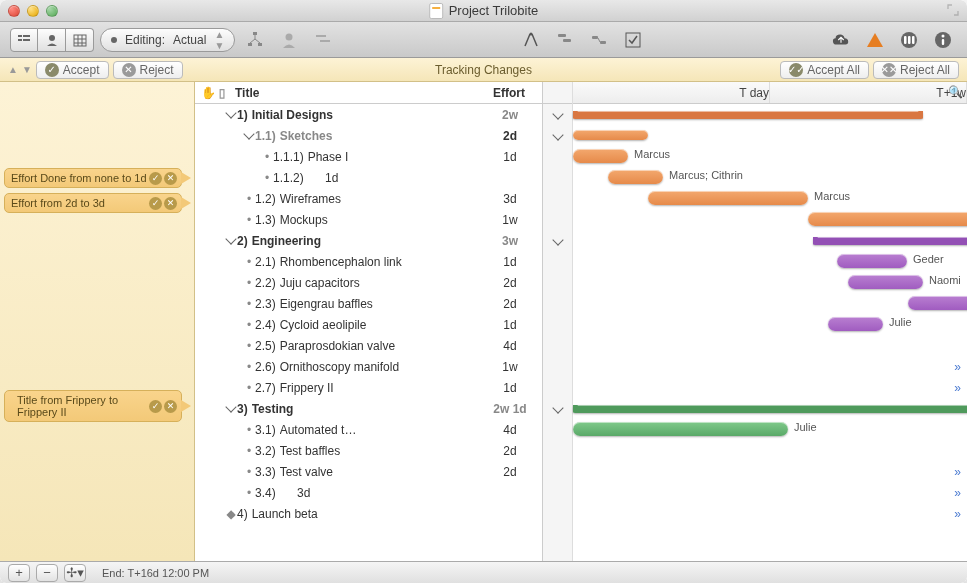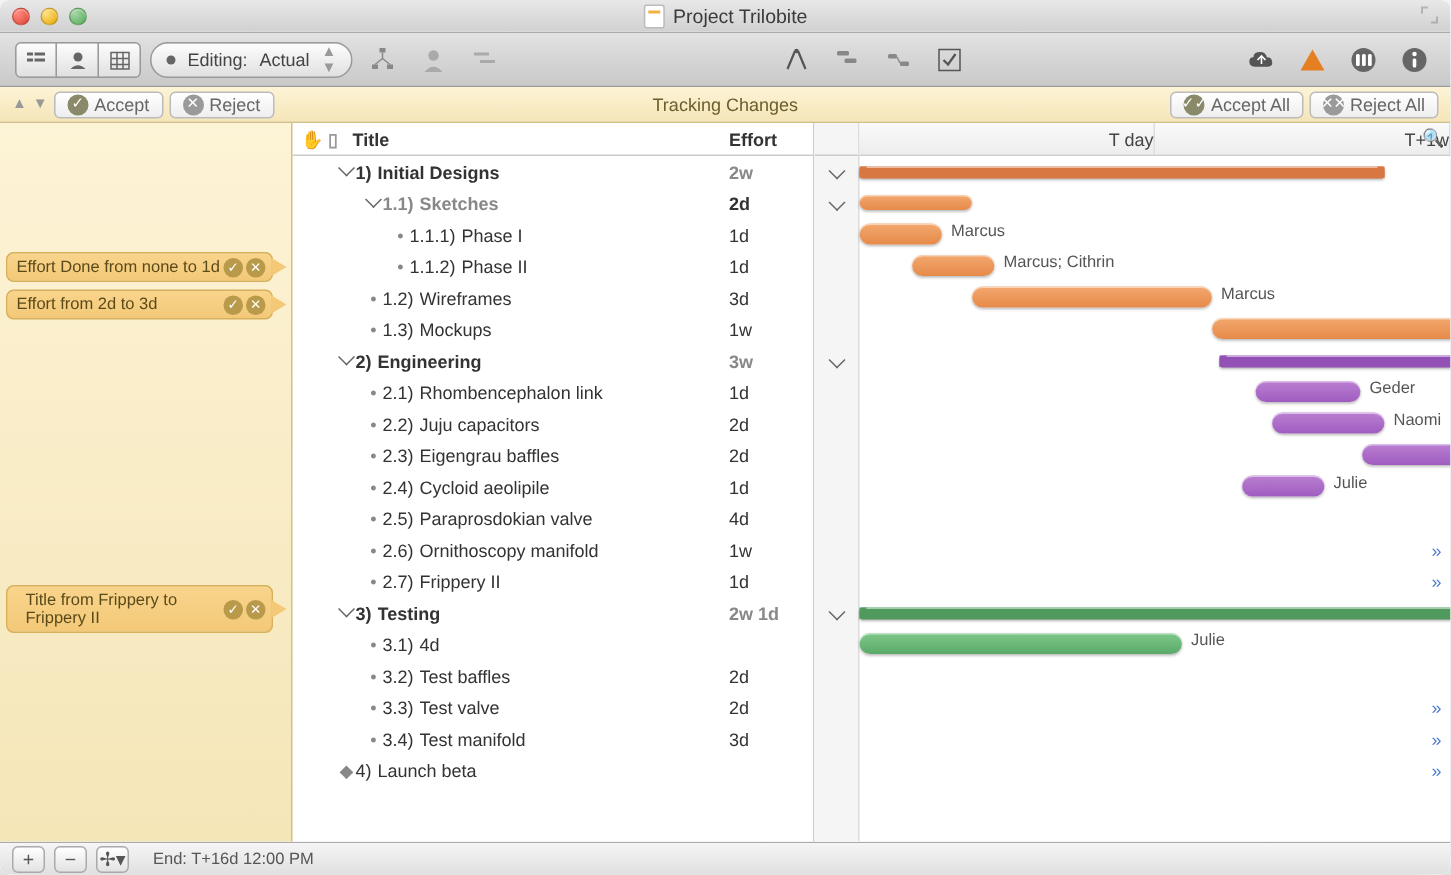--- a/index.html
+++ b/index.html
@@ -49,29 +49,29 @@
 .change-bubble { position:absolute; left:4px; right:12px; background: linear-gradient(#f9d48c,#f3c978); border:1px solid #d6b05a; border-radius:5px; padding:3px 26px 3px 6px; font-size:11px; color:#5a4a1a; display:flex; align-items:center; }
 .change-bubble .actions { position:absolute; right:4px; display:flex; gap:2px; }
 .change-bubble .actions .circle-icon { width:13px; height:13px; font-size:9px; background:#b89a4a; }
 .change-tail { position:absolute; right:-10px; top:50%; transform:translateY(-50%); width:0; height:0; border-left:10px solid #f3c978; border-top:6px solid transparent; border-bottom:6px solid transparent; }
 
 .outline-col { width: 348px; border-right:1px solid #ccc; background:#fff; overflow:hidden; }
 .outline-header { height:22px; border-bottom:1px solid #ccc; display:flex; align-items:center; padding:0 6px; font-weight:bold; font-size:12px; color:#333; }
 .outline-header .hand { width:14px; text-align:center; color:#999; }
 .outline-header .eye { width:14px; text-align:center; color:#999; margin-right:6px; }
 .outline-header .title-label { flex:1; }
-.outline-header .effort-label { width:50px; text-align:left; padding-right:4px; }
+.outline-header .effort-label { width:50px; text-align:center; padding-right:4px; }
 .outline-rows { }
 .row { height:21px; display:flex; align-items:center; padding-right:8px; }
 .row .indent { display:inline-block; }
 .row .disclosure { width:12px; text-align:center; color:#666; font-size:10px; }
 .row .bullet-dot { width:12px; text-align:center; color:#888; }
 .row .num { margin-right:4px; }
 .row .label { flex:1; white-space:nowrap; overflow:hidden; text-overflow:ellipsis; }
-.row .effort { width:48px; text-align:left; color:#333; }
+.row .effort { width:48px; text-align:center; color:#333; }
 .row.group { font-weight:bold; }
 .row.group .effort { color:#888; }
 .row.subgroup { font-weight:bold; color:#888; }
 
 .gantt-col { flex:1; display:flex; background:#fff; position:relative; overflow:hidden; }
 .disclosure-strip { width:30px; border-right:1px solid #ddd; background:#f5f5f5; }
 .disclosure-strip .d { height:21px; display:flex; align-items:center; justify-content:center; color:#888; font-size:10px; }
 .gantt-area { flex:1; position:relative; }
 .gantt-header { height:22px; border-bottom:1px solid #ccc; display:flex; align-items:stretch; background:linear-gradient(#fafafa,#ededed); font-size:12px; color:#444; position:relative; }
 .gantt-header .cell { flex:1; text-align:right; line-height:22px; border-right:1px solid #ddd; }
@@ -310,21 +310,20 @@
     <span class="indent" style="width:66px"></span>
     <span class="bullet-dot">•</span>
     <span class="num">1.1.1)</span>
     <span class="label">Phase I</span>
     <span class="effort">1d</span>
         </div>
         <div class="row">
     <span class="indent" style="width:66px"></span>
     <span class="bullet-dot">•</span>
     <span class="num">1.1.2)</span>
-    <span class="label">Phase II</span>
     <span class="effort">1d</span>
         </div>
         <div class="row">
     <span class="indent" style="width:48px"></span>
     <span class="bullet-dot">•</span>
     <span class="num">1.2)</span>
     <span class="label">Wireframes</span>
     <span class="effort">3d</span>
         </div>
         <div class="row">
@@ -394,41 +393,41 @@
     <span class="indent" style="width:30px"></span>
     <span class="disclosure"><span class="chevron chev-down"></span></span>
     <span class="num">3)</span>
     <span class="label">Testing</span>
     <span class="effort">2w 1d</span>
         </div>
         <div class="row">
     <span class="indent" style="width:48px"></span>
     <span class="bullet-dot">•</span>
     <span class="num">3.1)</span>
+    <span class="label">Automated t…</span>
     <span class="effort">4d</span>
         </div>
         <div class="row">
     <span class="indent" style="width:48px"></span>
     <span class="bullet-dot">•</span>
     <span class="num">3.2)</span>
     <span class="label">Test baffles</span>
     <span class="effort">2d</span>
         </div>
         <div class="row">
     <span class="indent" style="width:48px"></span>
     <span class="bullet-dot">•</span>
     <span class="num">3.3)</span>
     <span class="label">Test valve</span>
     <span class="effort">2d</span>
         </div>
         <div class="row">
     <span class="indent" style="width:48px"></span>
     <span class="bullet-dot">•</span>
     <span class="num">3.4)</span>
-    <span class="label">Test manifold</span>
     <span class="effort">3d</span>
         </div>
         <div class="row">
     <span class="indent" style="width:30px"></span>
     <span class="bullet-dot">◆</span>
     <span class="num">4)</span>
     <span class="label">Launch beta</span>
     <span class="effort"></span>
         </div>
       </div>

